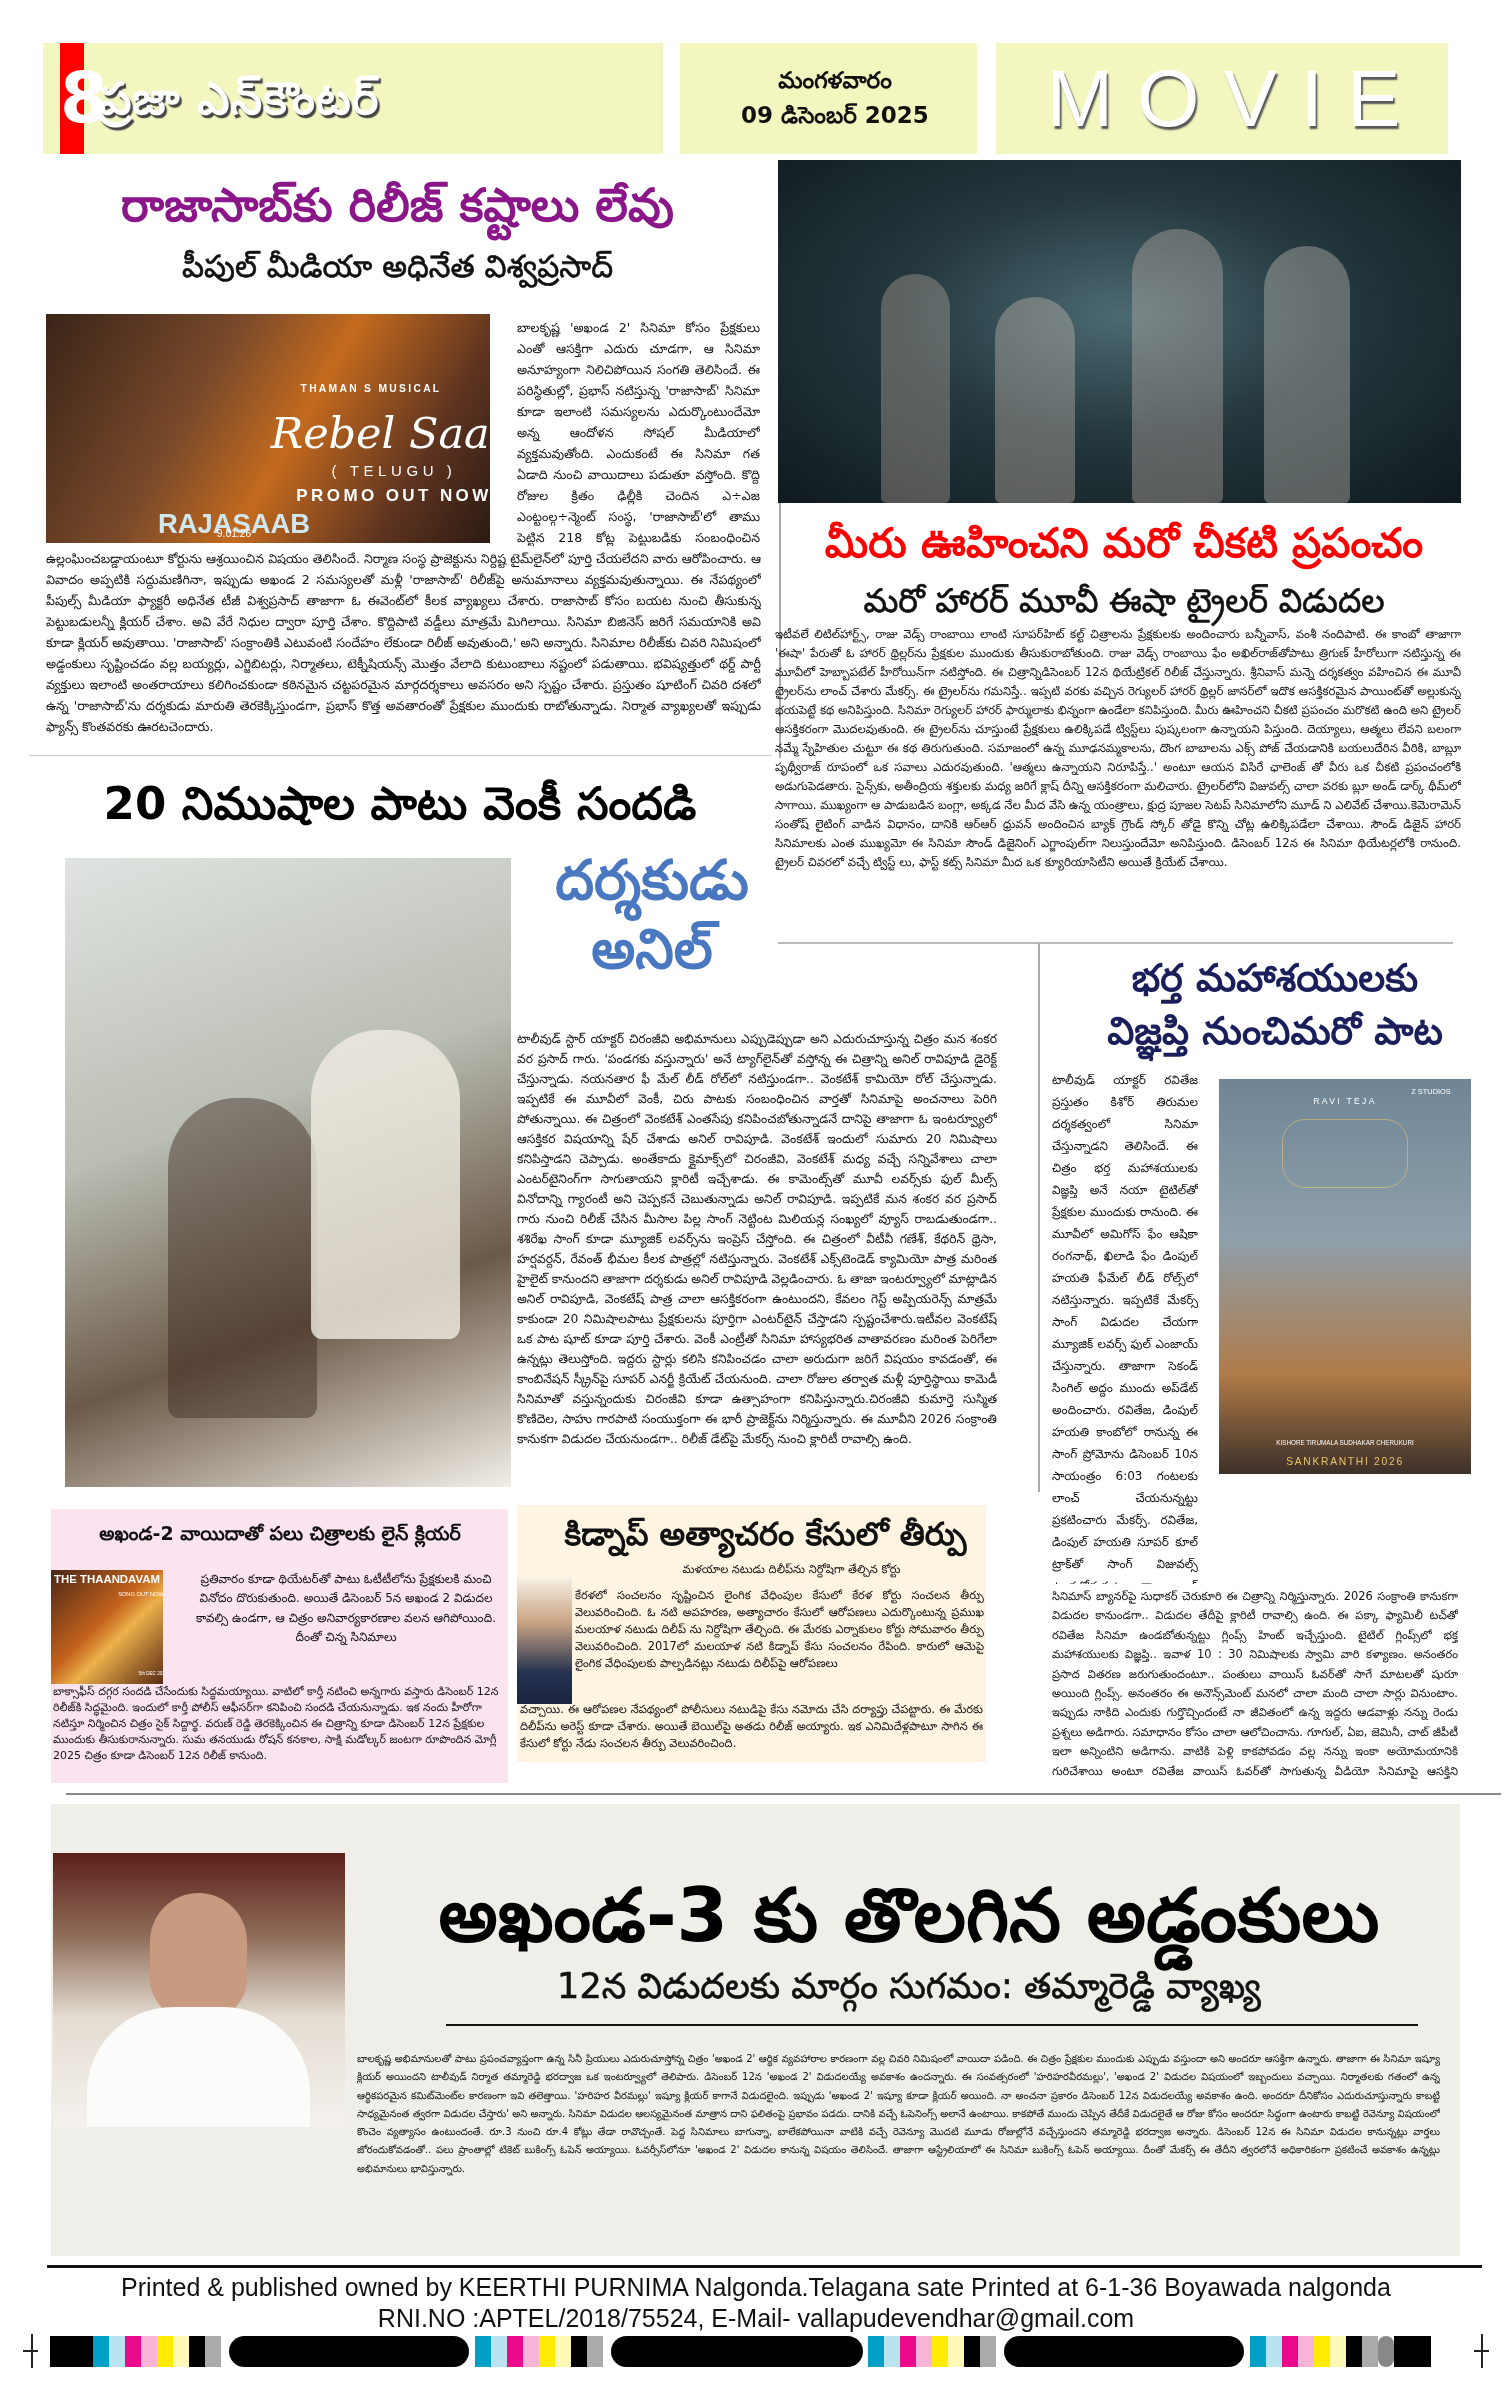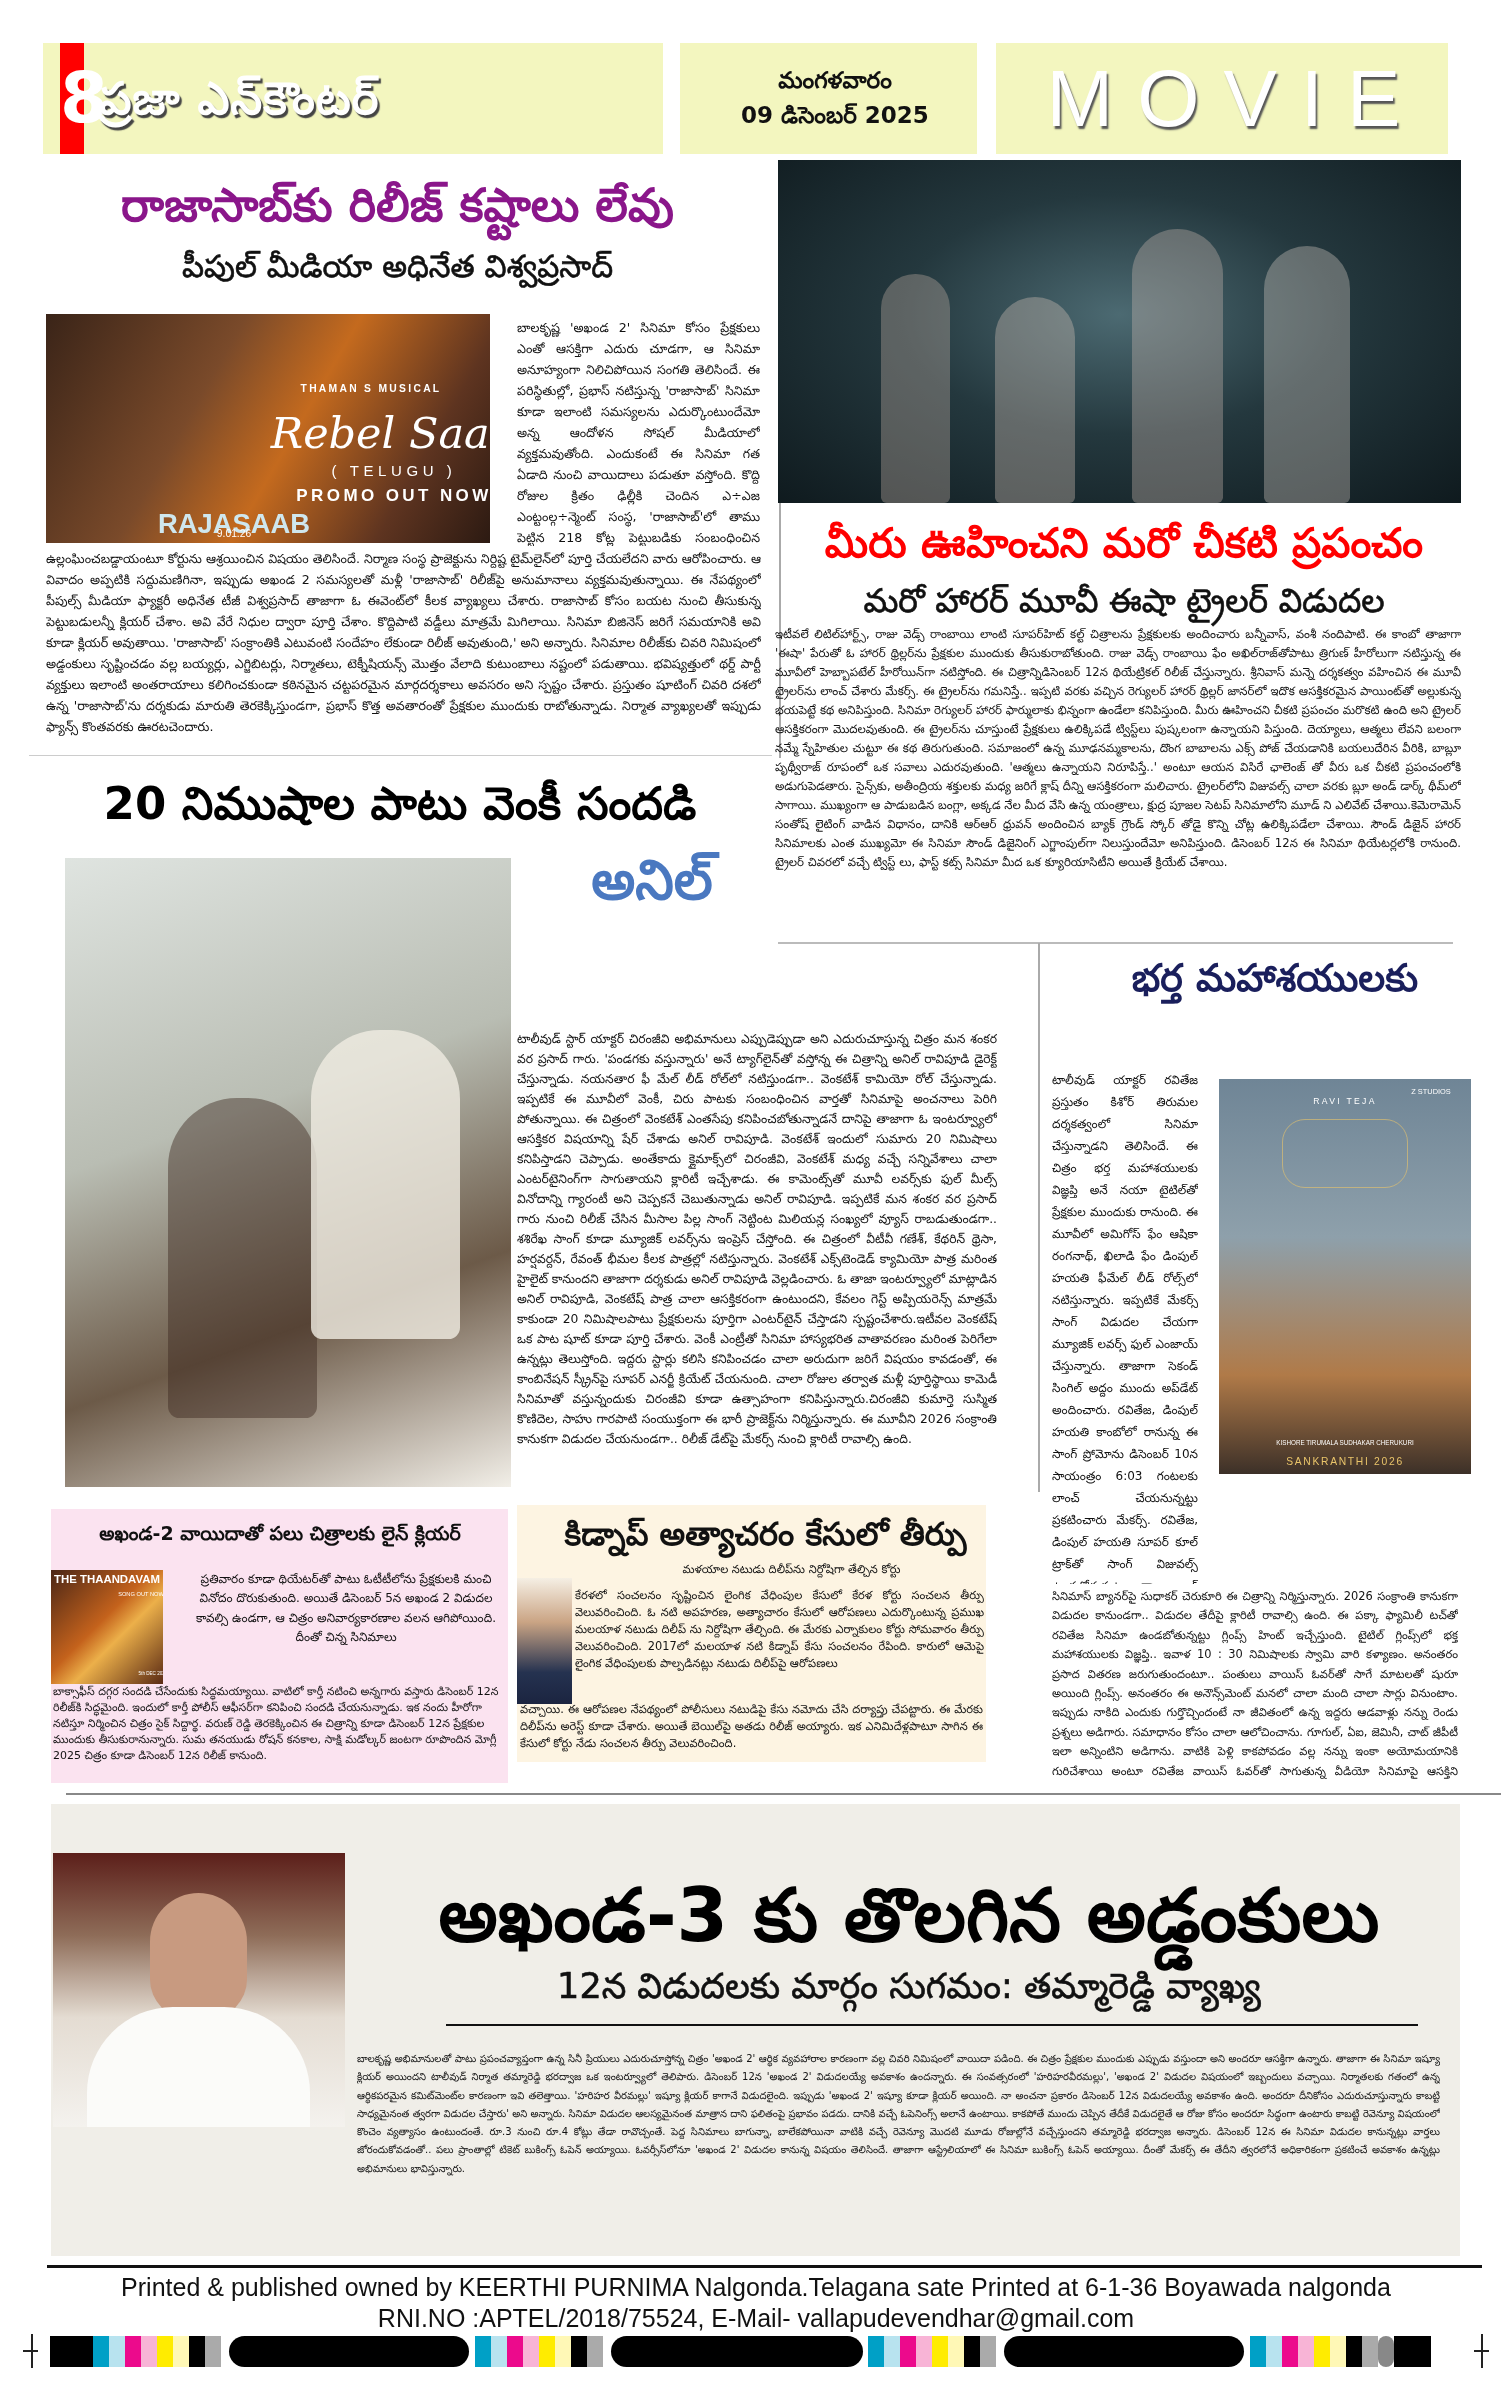--- a/index.html
+++ b/index.html
@@ -91,27 +91,29 @@
 <div class="headline" style="left:778px;top:575px;width:692px;font-size:33px;color:#111;line-height:51px;font-weight:normal;-webkit-text-stroke:0.6px #111;">మరో హారర్ మూవీ ఈషా ట్రైలర్ విడుదల</div>
 <div class="body-text" style="left:775px;top:625px;width:686px;height:306px;font-size:11.7px;line-height:19px;">ఇటీవలే లిటిల్‌హార్ట్స్, రాజు వెడ్స్ రాంబాయి లాంటి సూపర్‌హిట్ కల్ట్ చిత్రాలను ప్రేక్షకులకు అందించారు బన్నీవాస్, వంశీ నందిపాటి. ఈ కాంబో తాజాగా 'ఈషా' పేరుతో ఓ హారర్ థ్రిల్లర్‌ను ప్రేక్షకుల ముందుకు తీసుకురాబోతుంది. రాజు వెడ్స్ రాంబాయి ఫేం అఖిల్‌రాజ్‌తోపాటు త్రిగుణ్ హీరోలుగా నటిస్తున్న ఈ మూవీలో హెబ్బాపటేల్ హీరోయిన్‌గా నటిస్తోంది. ఈ చిత్రాన్నిడిసెంబర్ 12న థియేట్రికల్ రిలీజ్ చేస్తున్నారు. శ్రీనివాస్ మన్నె దర్శకత్వం వహించిన ఈ మూవీ ట్రైలర్‌ను లాంచ్ చేశారు మేకర్స్. ఈ ట్రైలర్‌ను గమనిస్తే.. ఇప్పటి వరకు వచ్చిన రెగ్యులర్ హారర్ థ్రిల్లర్ జానర్‌లో ఇదొక ఆసక్తికరమైన పాయింట్‌తో అల్లుకున్న భయపెట్టే కథ అనిపిస్తుంది. సినిమా రెగ్యులర్ హారర్ ఫార్ములాకు భిన్నంగా ఉండేలా కనిపిస్తుంది. మీరు ఊహించని చీకటి ప్రపంచం మరొకటి ఉంది అని ట్రైలర్ ఆసక్తికరంగా మొదలవుతుంది. ఈ ట్రైలర్‌ను చూస్తుంటే ప్రేక్షకులు ఉలిక్కిపడే ట్విస్ట్‌లు పుష్కలంగా ఉన్నాయని పిస్తుంది. దెయ్యాలు, ఆత్మలు లేవని బలంగా నమ్మే స్నేహితుల చుట్టూ ఈ కథ తిరుగుతుంది. సమాజంలో ఉన్న మూఢనమ్మకాలను, దొంగ బాబాలను ఎక్స్ పోజ్ చేయడానికి బయలుదేరిన వీరికి, బాబ్లూ పృథ్వీరాజ్ రూపంలో ఒక సవాలు ఎదురవుతుంది. 'ఆత్మలు ఉన్నాయని నిరూపిస్తే..' అంటూ ఆయన విసిరే ఛాలెంజ్ తో వీరు ఒక చీకటి ప్రపంచంలోకి అడుగుపెడతారు. సైన్స్‌కు, అతీంద్రియ శక్తులకు మధ్య జరిగే క్లాష్ దీన్ని ఆసక్తికరంగా మలిచారు. ట్రైలర్‌లోని విజువల్స్ చాలా వరకు బ్లూ అండ్ డార్క్ థీమ్‌లో సాగాయి. ముఖ్యంగా ఆ పాడుబడిన బంగ్లా, అక్కడ నేల మీద వేసి ఉన్న యంత్రాలు, క్షుద్ర పూజల సెటప్ సినిమాలోని మూడ్ ని ఎలివేట్ చేశాయి.కెమెరామెన్ సంతోష్ లైటింగ్ వాడిన విధానం, దానికి ఆర్‌ఆర్ ధ్రువన్ అందించిన బ్యాక్ గ్రౌండ్ స్కోర్ తోడై కొన్ని చోట్ల ఉలిక్కిపడేలా చేశాయి. సౌండ్ డిజైన్ హారర్ సినిమాలకు ఎంత ముఖ్యమో ఈ సినిమా సౌండ్ డిజైనింగ్ ఎగ్జాంపుల్‌గా నిలుస్తుందేమో అనిపిస్తుంది. డిసెంబర్ 12న ఈ సినిమా థియేటర్లలోకి రానుంది. ట్రైలర్ చివరలో వచ్చే ట్విస్ట్ లు, ఫాస్ట్ కట్స్ సినిమా మీద ఒక క్యూరియాసిటీని అయితే క్రియేట్ చేశాయి.</div>
 <div class="hrule" style="left:778px;top:942px;width:675px;background:#bbb;"></div>
 
 <div class="headline" style="left:34px;top:769px;width:732px;font-size:45px;color:#000;line-height:69px;">20 నిముషాల పాటు వెంకీ సందడి</div>
 <div class="img img-chiru" style="left:65px;top:858px;width:446px;height:629px;">
   <div style="position:absolute;left:103px;top:240px;width:149px;height:320px;background:rgba(60,40,30,0.45);border-radius:69px 69px 11.4px 11.4px;"></div>
   <div style="position:absolute;left:246px;top:172px;width:149px;height:309px;background:rgba(240,236,226,0.8);border-radius:69px 69px 11.4px 11.4px;"></div>
 </div>
 <div style="position:absolute;left:532px;top:846px;width:240px;text-align:center;color:#4a78c0;font-size:55px;line-height:69px;font-weight:bold;">
+  <div>దర్శకుడు</div>
   <div>అనిల్</div>
 </div>
 <div class="body-text" style="left:517px;top:1029px;width:480px;height:469px;font-size:12.3px;line-height:20px;">టాలీవుడ్ స్టార్ యాక్టర్ చిరంజీవి అభిమానులు ఎప్పుడెప్పుడా అని ఎదురుచూస్తున్న చిత్రం మన శంకర వర ప్రసాద్ గారు. 'పండగకు వస్తున్నారు' అనే ట్యాగ్‌లైన్‌తో వస్తోన్న ఈ చిత్రాన్ని అనిల్ రావిపూడి డైరెక్ట్ చేస్తున్నాడు. నయనతార ఫీ మేల్ లీడ్ రోల్‌లో నటిస్తుండగా.. వెంకటేశ్ కామియో రోల్ చేస్తున్నాడు. ఇప్పటికే ఈ మూవీలో వెంకీ, చిరు పాటకు సంబంధించిన వార్తతో సినిమాపై అంచనాలు పెరిగి పోతున్నాయి. ఈ చిత్రంలో వెంకటేశ్ ఎంతసేపు కనిపించబోతున్నాడనే దానిపై తాజాగా ఓ ఇంటర్వ్యూలో ఆసక్తికర విషయాన్ని షేర్ చేశాడు అనిల్ రావిపూడి. వెంకటేశ్ ఇందులో సుమారు 20 నిమిషాలు కనిపిస్తాడని చెప్పాడు. అంతేకాదు క్లైమాక్స్‌లో చిరంజీవి, వెంకటేశ్ మధ్య వచ్చే సన్నివేశాలు చాలా ఎంటర్‌టైనింగ్‌గా సాగుతాయని క్లారిటీ ఇచ్చేశాడు. ఈ కామెంట్స్‌తో మూవీ లవర్స్‌కు ఫుల్ మీల్స్ వినోదాన్ని గ్యారంటీ అని చెప్పకనే చెబుతున్నాడు అనిల్ రావిపూడి. ఇప్పటికే మన శంకర వర ప్రసాద్ గారు నుంచి రిలీజ్ చేసిన మీసాల పిల్ల సాంగ్ నెట్టింట మిలియన్ల సంఖ్యలో వ్యూస్ రాబడుతుండగా.. శశిరేఖ సాంగ్ కూడా మ్యూజిక్ లవర్స్‌ను ఇంప్రెస్ చేస్తోంది. ఈ చిత్రంలో వీటీవీ గణేశ్, కేథరిన్ థ్రెసా, హర్షవర్దన్, రేవంత్ భీమల కీలక పాత్రల్లో నటిస్తున్నారు. వెంకటేశ్ ఎక్స్‌టెండెడ్ క్యామియో పాత్ర మరింత హైలైట్ కానుందని తాజాగా దర్శకుడు అనిల్ రావిపూడి వెల్లడించారు. ఓ తాజా ఇంటర్వ్యూలో మాట్లాడిన అనిల్ రావిపూడి, వెంకటేష్ పాత్ర చాలా ఆసక్తికరంగా ఉంటుందని, కేవలం గెస్ట్ అప్పియరెన్స్ మాత్రమే కాకుండా 20 నిమిషాలపాటు ప్రేక్షకులను పూర్తిగా ఎంటర్‌టైన్ చేస్తాడని స్పష్టంచేశారు.ఇటీవల వెంకటేష్ ఒక పాట షూట్ కూడా పూర్తి చేశారు. వెంకీ ఎంట్రీతో సినిమా హాస్యభరిత వాతావరణం మరింత పెరిగేలా ఉన్నట్లు తెలుస్తోంది. ఇద్దరు స్టార్లు కలిసి కనిపించడం చాలా అరుదుగా జరిగే విషయం కావడంతో, ఈ కాంబినేషన్ స్క్రీన్‌పై సూపర్ ఎనర్జీ క్రియేట్ చేయనుంది. చాలా రోజుల తర్వాత మళ్లీ పూర్తిస్థాయి కామెడీ సినిమాతో వస్తున్నందుకు చిరంజీవి కూడా ఉత్సాహంగా కనిపిస్తున్నారు.చిరంజీవి కుమార్తె సుస్మిత కొణిదెల, సాహు గారపాటి సంయుక్తంగా ఈ భారీ ప్రాజెక్ట్‌ను నిర్మిస్తున్నారు. ఈ మూవీని 2026 సంక్రాంతి కానుకగా విడుదల చేయనుండగా.. రిలీజ్ డేట్‌పై మేకర్స్ నుంచి క్లారిటీ రావాల్సి ఉంది.</div>
 <div class="vrule" style="left:1038px;top:943px;height:549px;"></div>
 
 <div class="headline" style="left:1052px;top:952px;width:446px;font-size:38px;color:#1a1f5c;line-height:53px;">
   <div>భర్త మహాశయులకు</div>
+  <div>విజ్ఞప్తి నుంచిమరో పాట</div>
 </div>
 <div class="body-text" style="left:1052px;top:1069px;width:146px;height:515px;font-size:12px;line-height:22px;">టాలీవుడ్ యాక్టర్ రవితేజ ప్రస్తుతం కిశోర్ తిరుమల దర్శకత్వంలో సినిమా చేస్తున్నాడని తెలిసిందే. ఈ చిత్రం భర్త మహాశయులకు విజ్ఞప్తి అనే నయా టైటిల్‌తో ప్రేక్షకుల ముందుకు రానుంది. ఈ మూవీలో అమిగోస్ ఫేం ఆషికా రంగనాథ్, ఖిలాడి ఫేం డింపుల్ హయతి ఫీమేల్ లీడ్ రోల్స్‌లో నటిస్తున్నారు. ఇప్పటికే మేకర్స్ సాంగ్ విడుదల చేయగా మ్యూజిక్ లవర్స్ ఫుల్ ఎంజాయ్ చేస్తున్నారు. తాజాగా సెకండ్ సింగిల్ అద్దం ముందు అప్‌డేట్ అందించారు. రవితేజ, డింపుల్ హయతి కాంబోలో రానున్న ఈ సాంగ్ ప్రోమోను డిసెంబర్ 10న సాయంత్రం 6:03 గంటలకు లాంచ్ చేయనున్నట్టు ప్రకటించారు మేకర్స్. రవితేజ, డింపుల్ హయతి సూపర్ కూల్ ట్రాక్‌తో సాంగ్ విజువల్స్ ఉండబోతున్నట్టు తాజా లుక్ క్లారిటీ ఇచ్చేస్తుంది. ఎస్ఎల్‌వీ</div>
 <div class="img img-raviteja" style="left:1205px;top:1079px;width:252px;height:395px;">
   <div class="img-caption" style="top:8px;left:86px;font-size:7.4px;">Z STUDIOS</div>
   <div class="img-caption" style="top:17px;font-size:8.6px;letter-spacing:2.3px;">RAVI TEJA</div>
   <div style="position:absolute;left:63px;top:40px;width:126px;height:69px;border:1.7px solid #e9c46a;border-radius:23px;opacity:0.6;"></div>
   <div class="img-caption" style="top:360px;font-size:6.3px;">KISHORE TIRUMALA   SUDHAKAR CHERUKURI</div>
   <div class="img-caption" style="top:377px;font-size:10.3px;color:#e9c46a;letter-spacing:1.7px;">SANKRANTHI 2026</div>
 </div>
 <div class="body-text" style="left:1052px;top:1587px;width:406px;height:197px;font-size:11.4px;line-height:19.4px;">సినిమాస్ బ్యానర్‌పై సుధాకర్ చెరుకూరి ఈ చిత్రాన్ని నిర్మిస్తున్నారు. 2026 సంక్రాంతి కానుకగా విడుదల కానుండగా.. విడుదల తేదీపై క్లారిటీ రావాల్సి ఉంది. ఈ పక్కా ఫ్యామిలీ టచ్‌తో రవితేజ సినిమా ఉండబోతున్నట్టు గ్లింప్స్ హింట్ ఇచ్చేస్తుంది. టైటిల్ గ్లింప్స్‌లో భక్త మహాశయులకు విజ్ఞప్తి.. ఇవాళ 10 : 30 నిమిషాలకు స్వామి వారి కళ్యాణం. అనంతరం ప్రసాద వితరణ జరుగుతుందంటూ.. పంతులు వాయిస్ ఓవర్‌తో సాగే మాటలతో షురూ అయింది గ్లింప్స్. అనంతరం ఈ అనౌన్స్‌మెంట్ మనలో చాలా మంది చాలా సార్లు వినుంటాం. ఇప్పుడు నాకిది ఎందుకు గుర్తొచ్చిందంటే నా జీవితంలో ఉన్న ఇద్దరు ఆడవాళ్లు నన్ను రెండు ప్రశ్నలు అడిగారు. సమాధానం కోసం చాలా ఆలోచించాను. గూగుల్, ఏఐ, జెమినీ, చాట్ జీపీటీ ఇలా అన్నింటిని అడిగాను. వాటికి పెళ్లి కాకపోవడం వల్ల నన్ను ఇంకా అయోమయానికి గురిచేశాయి అంటూ రవితేజ వాయిస్ ఓవర్‌తో సాగుతున్న వీడియో సినిమాపై ఆసక్తిని పెంచుతోంది.</div>

